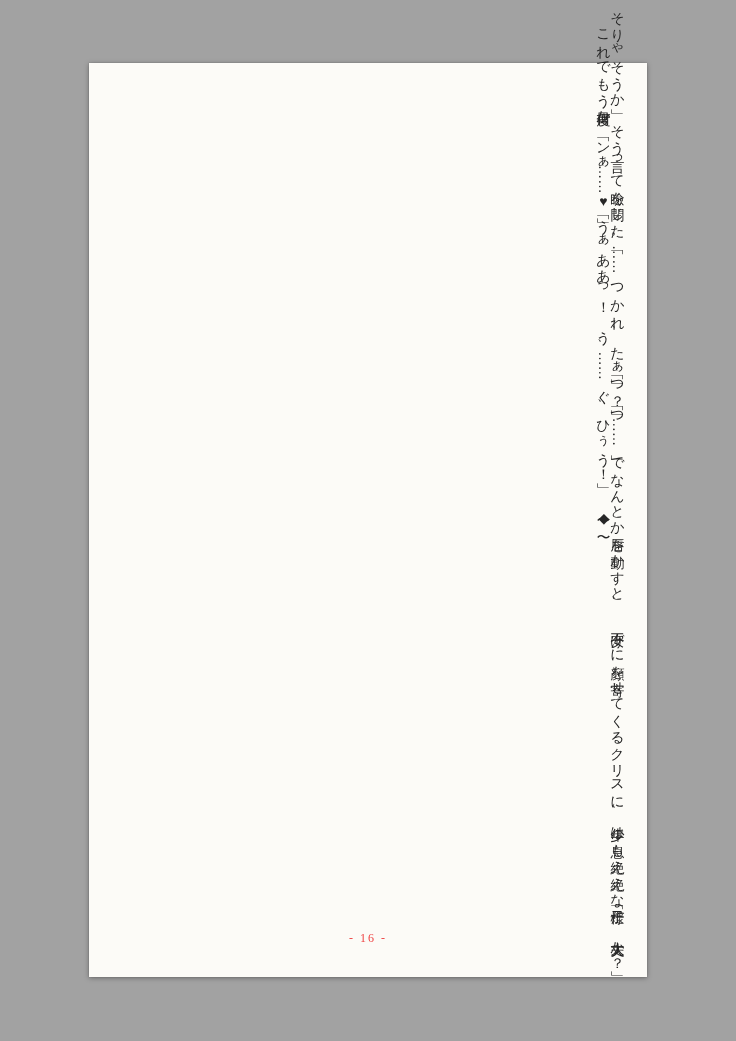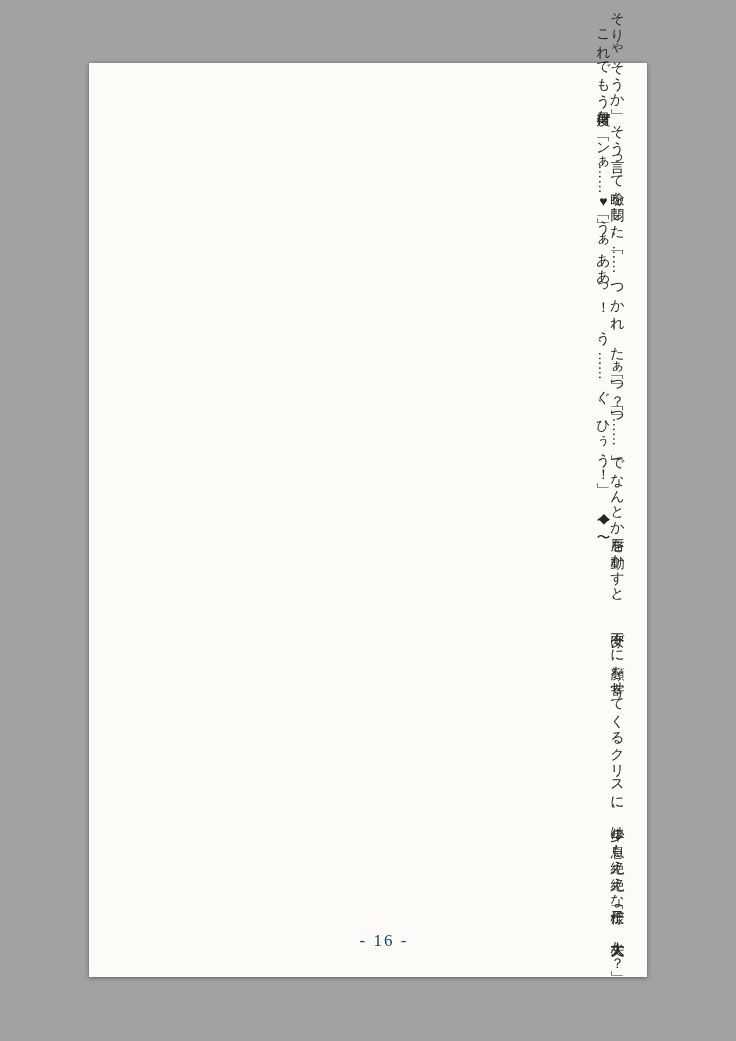--- a/index.html
+++ b/index.html
@@ -32,26 +32,26 @@
     width: 19.5px;
     line-height: 19.5px;
     letter-spacing: 0.3px;
     white-space: pre;
     flex: 0 0 auto;
   }
   .tline.blank { width: 19.5px; }
   .tline.marker { padding-top: 36px; }
   .pagenum {
     position: absolute;
-    top: 868px; left: 16px;
+    top: 868px; left: 0;
     width: 100%;
     text-align: center;
-    font-size: 17px;
+    font-size: 12px;
     letter-spacing: 2px;
-    color: #0c4a6e;
+    color: #ef4444;
   }
 </style>
 </head>
 <body>
 
 <div class="page">
 
   <div class="vblock upper">
     <div class="tline marker">〜◆〜</div>
     <div class="tline blank"></div>

